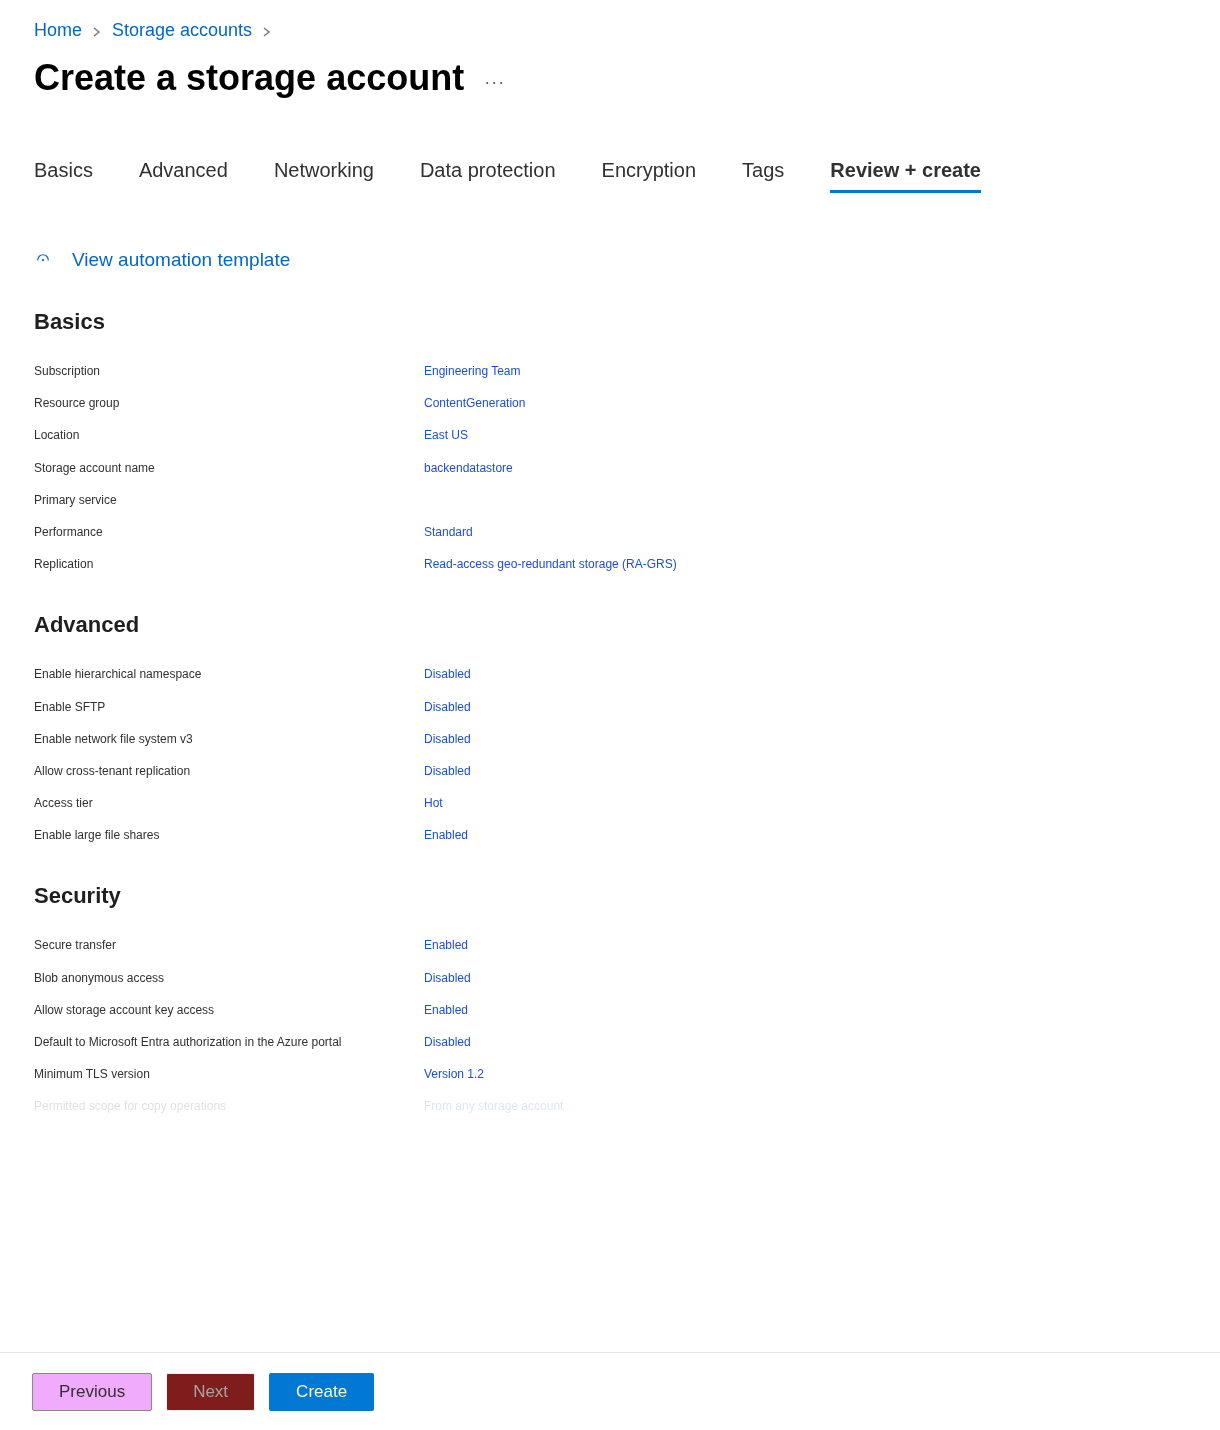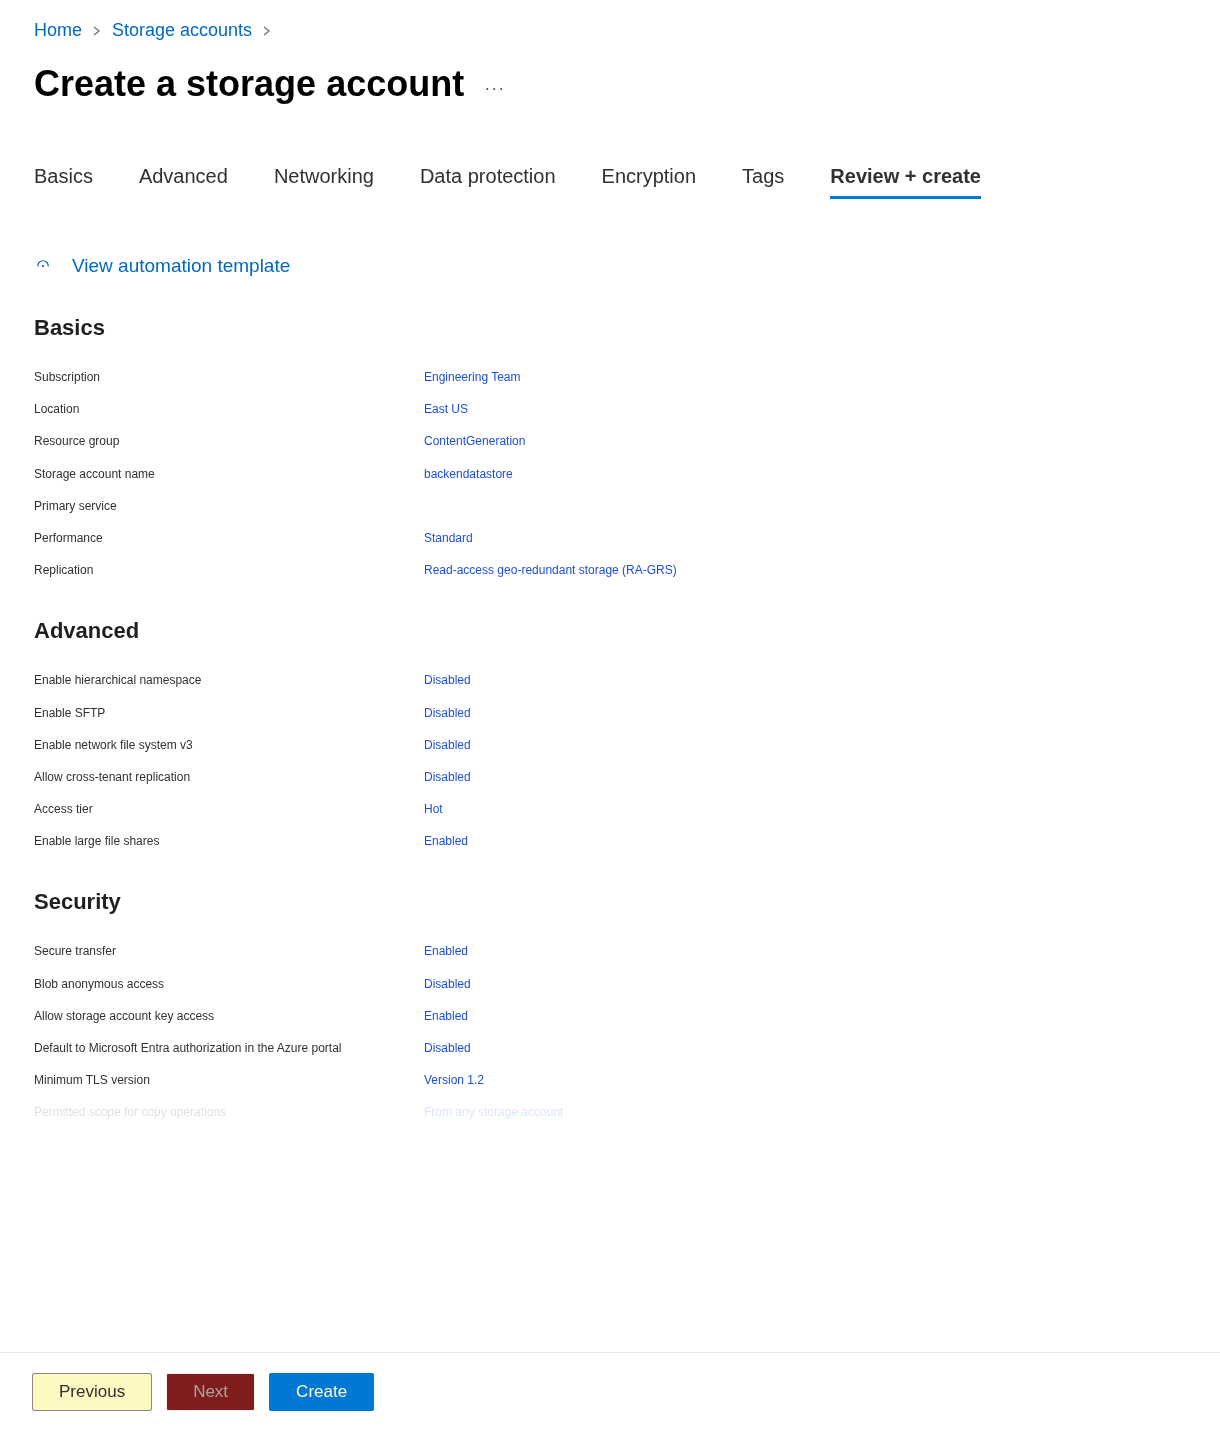--- a/index.html
+++ b/index.html
@@ -11,24 +11,24 @@
     background: #fff;
   }
   .page {
     width: 1220px;
     height: 1430px;
     position: relative;
     padding: 20px 34px 0 34px;
   }
   .breadcrumb {
     display: flex;
-    align-items: center;
+    align-items: flex-end;
     gap: 10px;
     font-size: 18px;
-    margin-bottom: 22px;
+    margin-bottom: 16px;
   }
   .breadcrumb a {
     color: #0068c6;
     text-decoration: none;
     cursor: pointer;
   }
   .breadcrumb .chev {
     color: #7a7a7a;
     font-size: 16px;
   }
@@ -138,21 +138,21 @@
     font-size: 17px;
     border-radius: 2px;
     cursor: pointer;
     border: 1px solid transparent;
     display: inline-flex;
     align-items: center;
     justify-content: center;
     font-family: inherit;
   }
   .btn-outline {
-    background: #fef9c3;
+    background: #f0abfc;
     border: 1px solid #8a8886;
     color: #323130;
   }
   .btn-disabled {
     background: #7f1d1d;
     color: #a6a4a2;
     border: 1px solid #f0f0f0;
     cursor: default;
   }
   .btn-primary {
@@ -207,26 +207,26 @@
       </div>
 
       
       <div class="section-heading">Basics</div>
       <div class="kv-list">
         <div class="kv-row">
           <div class="kv-label">Subscription</div>
           <div class="kv-value">Engineering Team</div>
         </div>
         <div class="kv-row">
+          <div class="kv-label">Resource group</div>
+          <div class="kv-value">ContentGeneration</div>
+        </div>
+        <div class="kv-row">
           <div class="kv-label">Location</div>
           <div class="kv-value">East US</div>
-        </div>
-        <div class="kv-row">
-          <div class="kv-label">Resource group</div>
-          <div class="kv-value">ContentGeneration</div>
         </div>
         <div class="kv-row">
           <div class="kv-label">Storage account name</div>
           <div class="kv-value">backendatastore</div>
         </div>
         <div class="kv-row">
           <div class="kv-label">Primary service</div>
           <div class="kv-value"></div>
         </div>
         <div class="kv-row">

